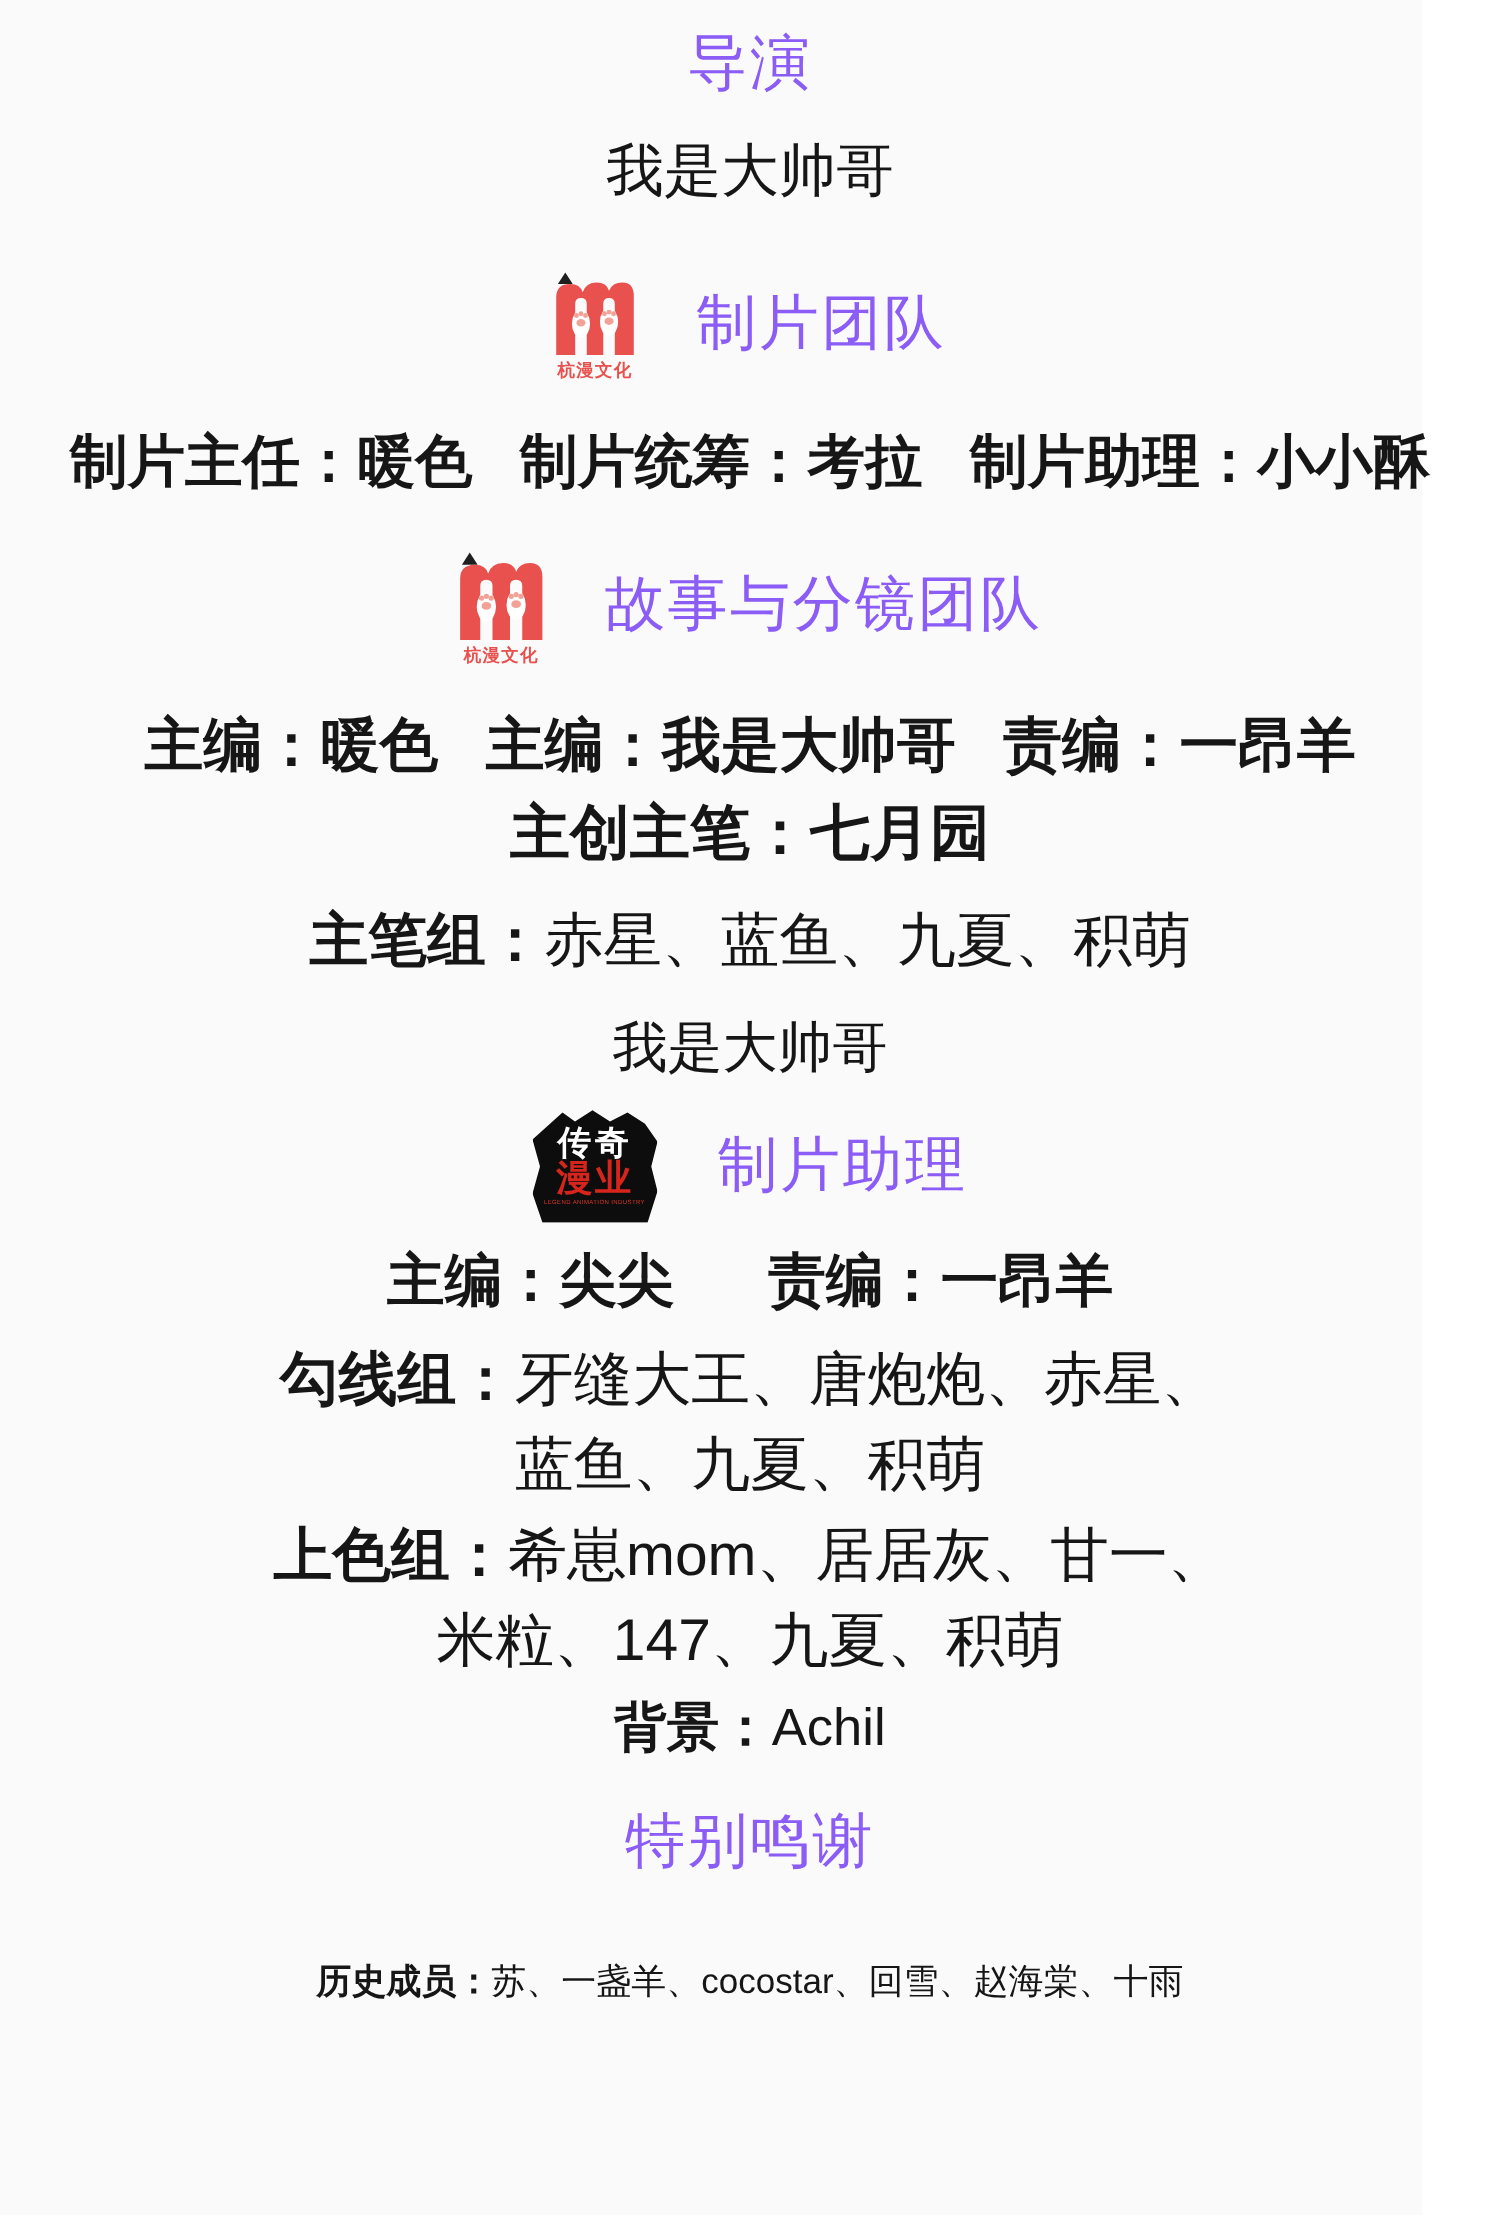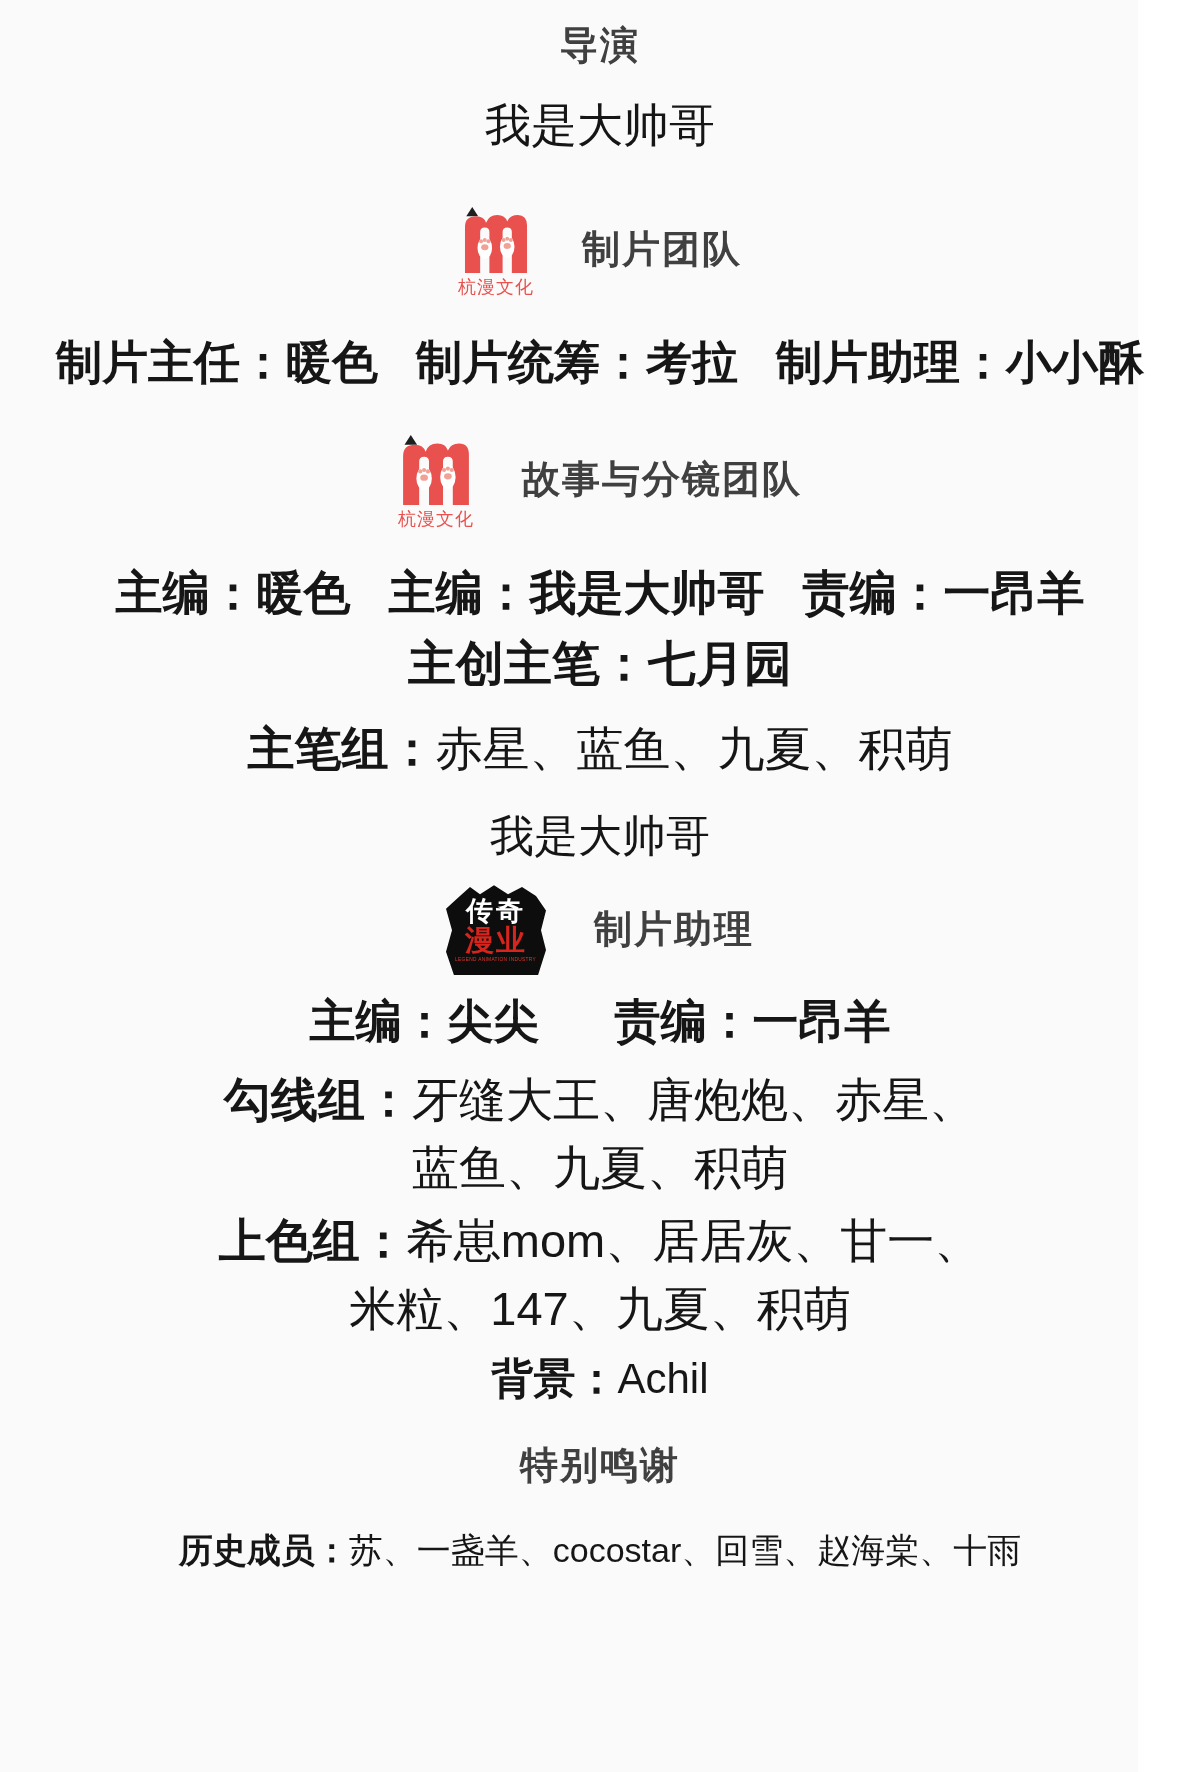--- a/index.html
+++ b/index.html
@@ -13,22 +13,22 @@
     overflow:hidden;
   }
   .right-strip {
     position:absolute; top:0; right:0; width:62px; height:1772px;
     background:#ffffff;
   }
   .page {
     position:relative; width:1200px; padding:0 30px;
   }
   .heading {
-    text-align:center; font-size:38px; font-weight:700;
-    color:#404040; line-height:1.1; letter-spacing:2px;
+    text-align:center; font-size:48px; font-weight:400;
+    color:#8b5cf6; line-height:1.1; letter-spacing:2px;
   }
   .heading-row {
     display:flex; align-items:center; justify-content:center; gap:48px;
   }
   .line {
     display:flex; justify-content:center; align-items:baseline;
     font-size:47px; line-height:1.16; white-space:nowrap;
   }
   .line .lbl { font-weight:700; }
   .line .val { font-weight:400; }
@@ -38,21 +38,21 @@
   .gap75 { gap:75px; }
 
   
   .director-heading { margin-top:25px; }
   .director-name { margin-top:32px; font-size:46px; font-weight:500; }
 
   
   .mlogo { display:flex; flex-direction:column; align-items:center; }
   .mlogo svg { display:block; }
   .mlogo .mlogo-text {
-    font-size:18px; font-weight:400; color:#e8514e;
+    font-size:14px; font-weight:700; color:#e8514e;
     line-height:1; margin-top:2px; letter-spacing:1px; white-space:nowrap;
   }
 
   
   .legend-logo {
     width:100px; height:90px; background:#0d0d0d;
     clip-path:polygon(12% 14%,24% 2%,34% 10%,48% 0%,62% 10%,76% 2%,90% 12%,100% 28%,95% 50%,100% 72%,92% 100%,8% 100%,0% 74%,6% 50%,0% 26%);
     display:flex; flex-direction:column; align-items:center; justify-content:center;
   }
   .legend-top { color:#ffffff; font-size:27px; font-weight:900; line-height:1; letter-spacing:3px; }
@@ -67,21 +67,21 @@
   .lead-line     { margin-top:16px; font-size:48px; }
   .group-line    { margin-top:30px; }
   .writer-line   { margin-top:34px; font-size:44px; }
   .tech-header   { margin-top:24px;gap:48px; }
   .tech-line     { margin-top:20px; font-size:46px; }
   .lineart-1     { margin-top:24px; }
   .cont-line     { margin-top:14px; }
   .coloring-1    { margin-top:18px; }
   .bg-line       { margin-top:18px; font-size:42px; }
   .thanks-heading{ margin-top:42px; }
-  .history-line  { margin-top:44px; font-size:34px;justify-content:center; }
+  .history-line  { margin-top:68px; font-size:28px;justify-content:center; }
 </style>
 </head>
 <body>
 
 <div class="right-strip"></div>
 
 <div class="page">
 
   <div class="heading director-heading">导演</div>
   <div class="line director-name">

